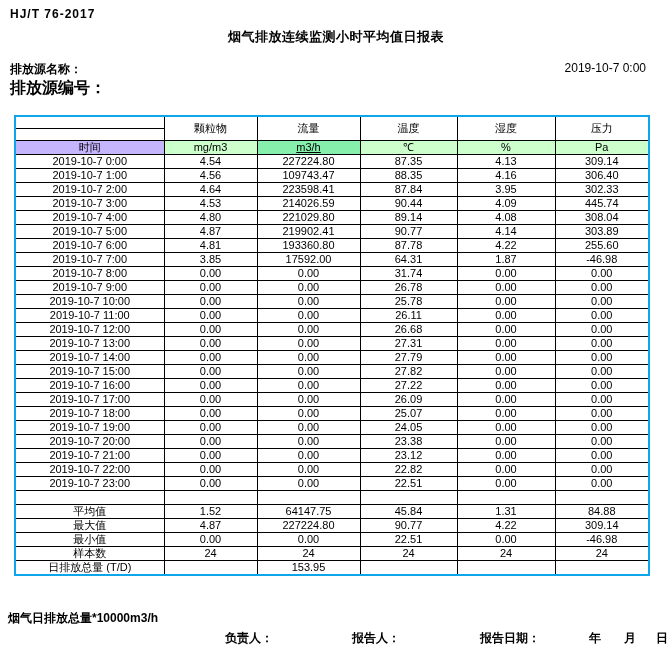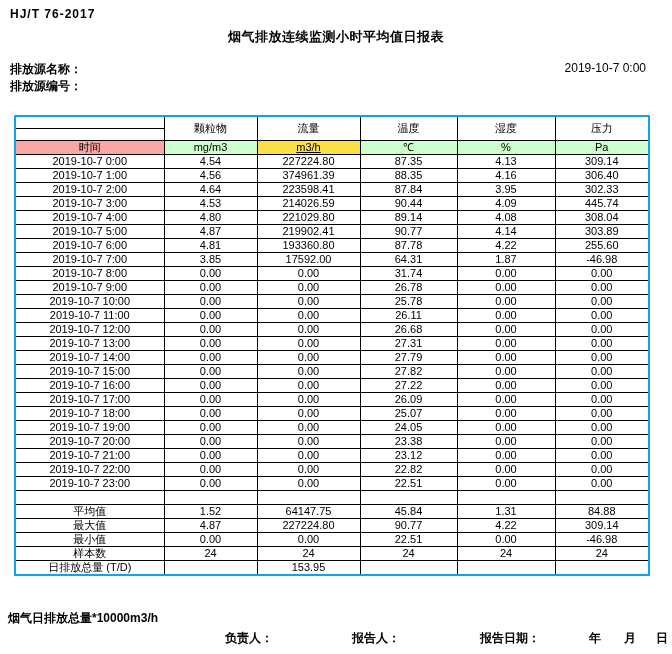--- a/index.html
+++ b/index.html
@@ -5,21 +5,21 @@
   html,body{margin:0;padding:0;}
   body{
     width:672px;height:654px;background:#ffffff;color:#000000;
     font-family:"Liberation Sans", sans-serif;position:relative;overflow:hidden;
   }
   .abs{position:absolute;white-space:nowrap;}
   .bold{font-weight:bold;}
   #std-code{left:10px;top:7px;font-size:12px;letter-spacing:1px;}
   #title{left:0;top:28px;width:672px;text-align:center;font-size:13px;letter-spacing:0.5px;}
   #source-name{left:10px;top:61px;font-size:12px;}
-  #source-code{left:10px;top:78px;font-size:12px;text-align:right;}
+  #source-code{left:10px;top:78px;font-size:16px;text-align:right;}
   #report-datetime{top:61px;right:26px;font-size:12px;}
   #report-table{position:absolute;left:14px;top:115px;border-collapse:collapse;table-layout:fixed;border:2px solid #0ea5e9;}
   #report-table td,#report-table th{
     border:1px solid #000;padding:0;margin:0;
     font-size:11px;font-weight:normal;text-align:center;vertical-align:middle;
     height:13px;line-height:13px;overflow:hidden;white-space:nowrap;
   }
   #report-table tr.sub-row td{height:11px;line-height:11px;}
   #report-table tr.spacer-row td{height:13px;}
   .col-time{width:149px;}
@@ -63,41 +63,41 @@
       <th rowspan="2">颗粒物</th>
       <th rowspan="2">流量</th>
       <th rowspan="2">温度</th>
       <th rowspan="2">湿度</th>
       <th rowspan="2">压力</th>
     </tr>
     <tr class="sub-row">
       <td></td>
     </tr>
     <tr class="unit-row">
-      <th style="background: #fca5a5;">时间</th>
+      <th style="background: #c4b5fd;">时间</th>
       <th style="background: rgb(204, 255, 204);">mg/m3</th>
-      <th style="background: #fde047; text-decoration: underline;">m3/h</th>
+      <th style="background: #86efac; text-decoration: underline;">m3/h</th>
       <th style="background: rgb(204, 255, 204);">℃</th>
       <th style="background: rgb(204, 255, 204);">%</th>
       <th style="background: rgb(204, 255, 204);">Pa</th>
     </tr>
   </thead>
   <tbody>
       <tr>
         <td>2019-10-7 0:00</td>
         <td>4.54</td>
         <td>227224.80</td>
         <td>87.35</td>
         <td>4.13</td>
         <td>309.14</td>
       </tr>
       <tr>
         <td>2019-10-7 1:00</td>
         <td>4.56</td>
-        <td>374961.39</td>
+        <td>109743.47</td>
         <td>88.35</td>
         <td>4.16</td>
         <td>306.40</td>
       </tr>
       <tr>
         <td>2019-10-7 2:00</td>
         <td>4.64</td>
         <td>223598.41</td>
         <td>87.84</td>
         <td>3.95</td>

